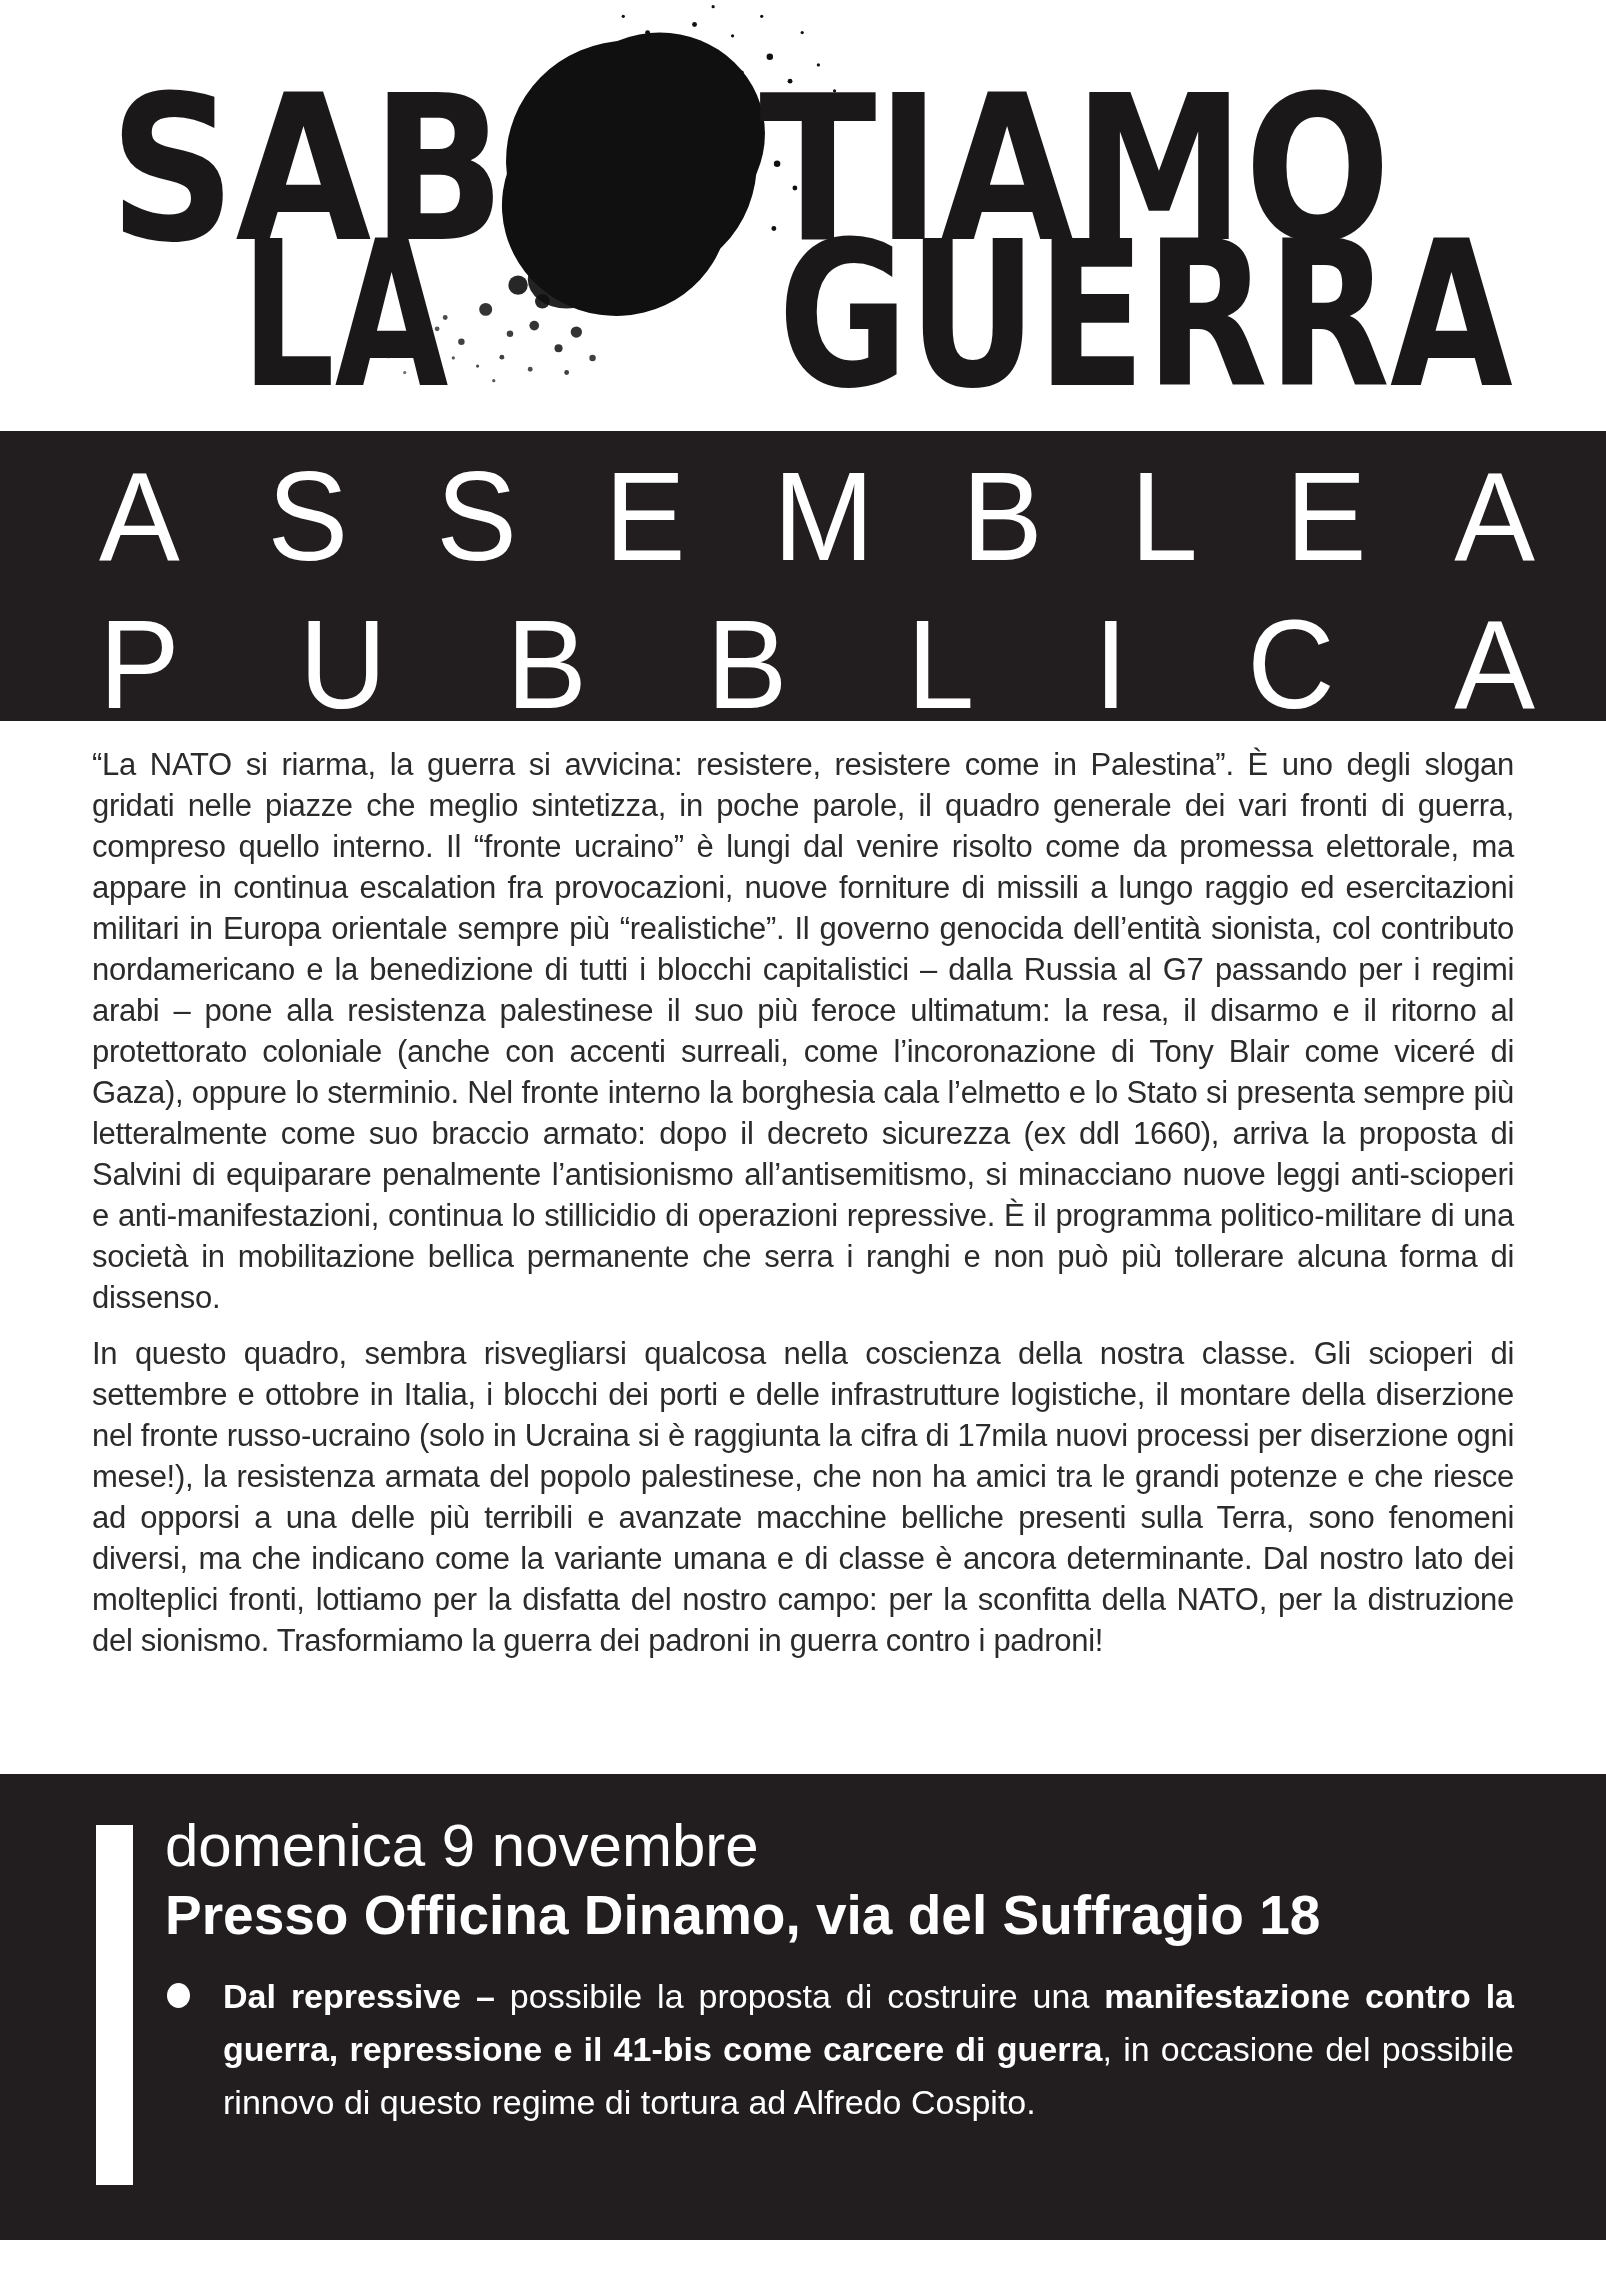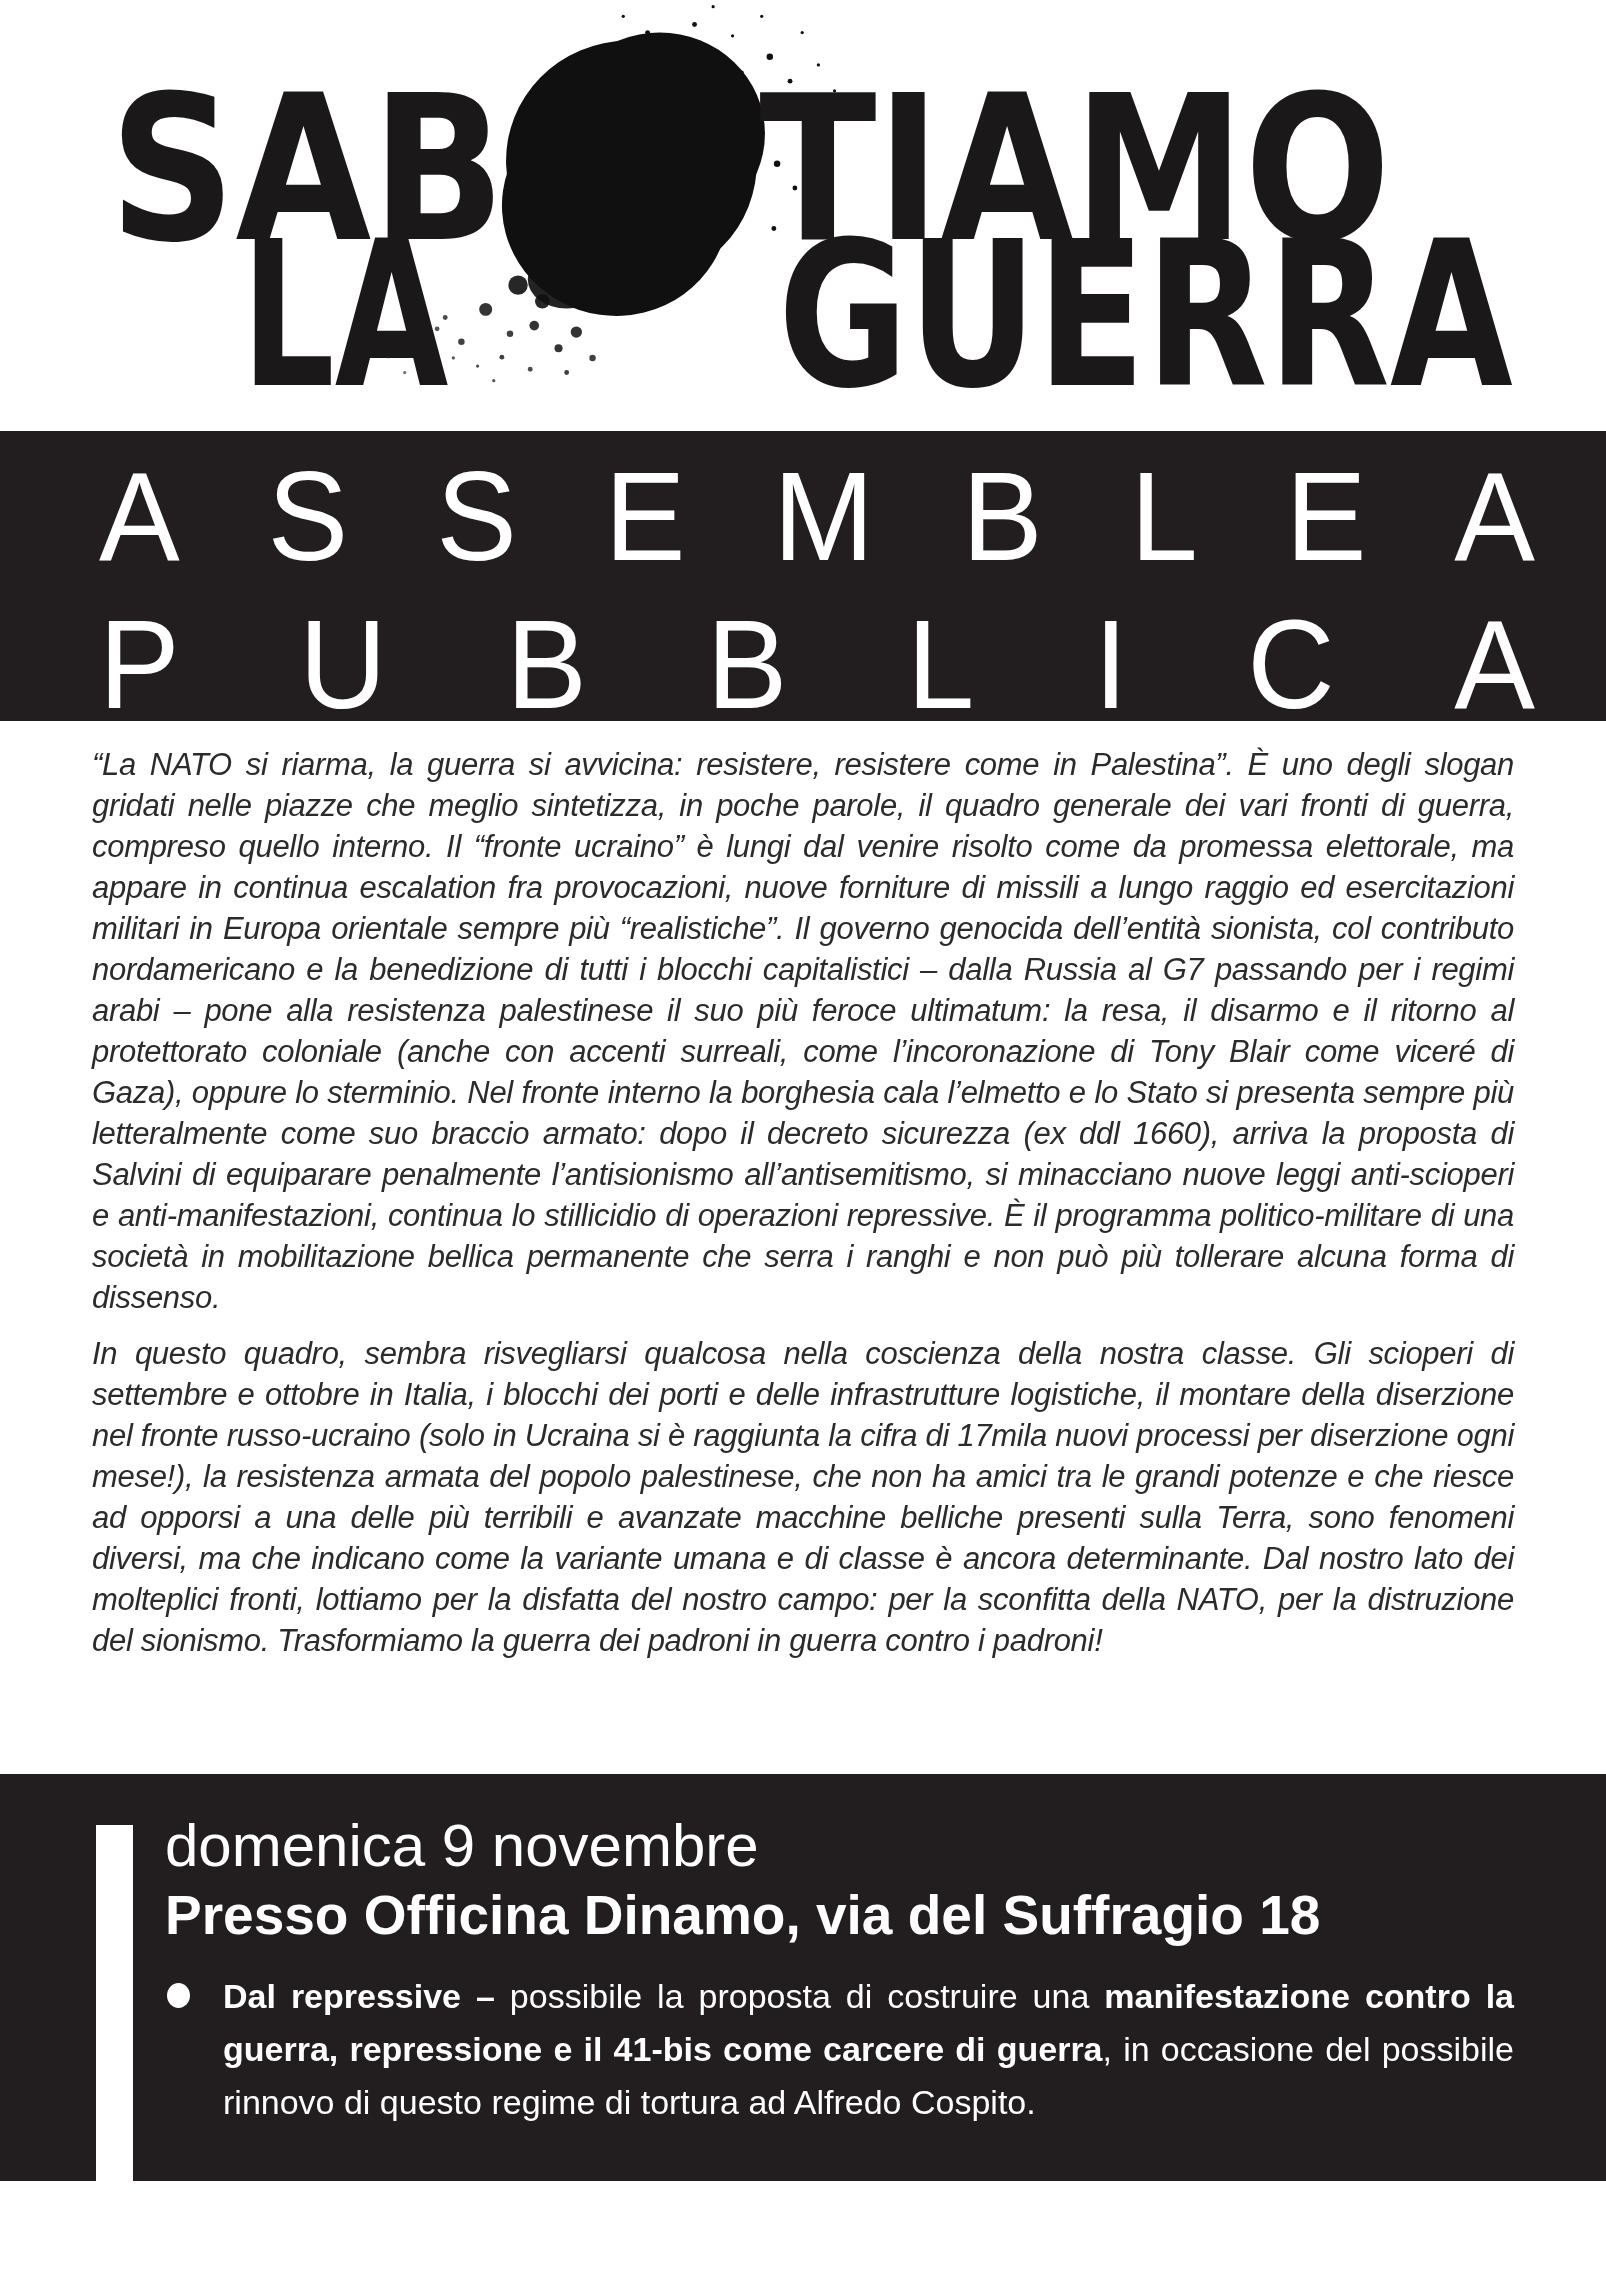--- a/index.html
+++ b/index.html
@@ -41,34 +41,33 @@
     line-height: 1;
     transform: scaleY(1.04);
   }
 
   
   .body-text {
     box-sizing: border-box;
     height: 1053px;
     padding: 23px 92px 0 92px;
     overflow: hidden;
-    font-style: italic;
   }
   .body-text p {
     margin: 0 0 14.6px 0;
     font-size: 31px;
     line-height: 41px;
     letter-spacing: -0.3px;
     color: #2b2b2b;
     text-align: justify;
   }
 
   
   .event {
-    width: 1606px; height: 407px;
+    width: 1606px; height: 466px;
     background: #221e1f;
     box-sizing: border-box;
     position: relative;
     padding: 40px 92px 0 165px;
     color: #ffffff;
   }
   .accent-bar {
     position: absolute;
     left: 96px; top: 51px;
     width: 37px; height: 360px;

